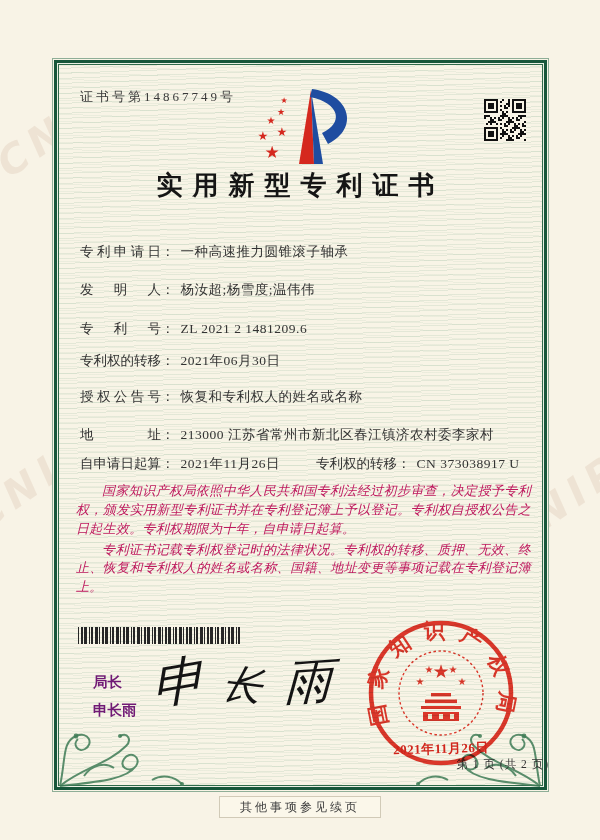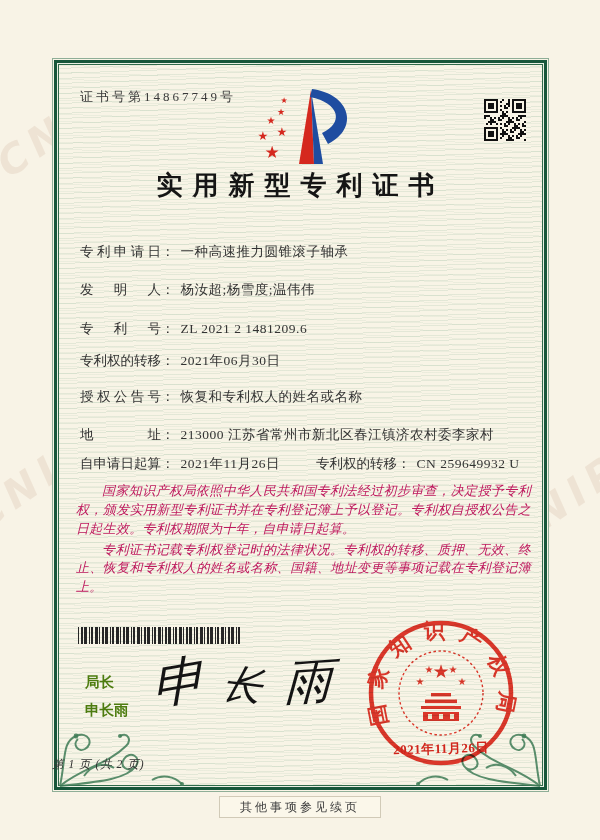--- a/index.html
+++ b/index.html
@@ -48,35 +48,35 @@
   .grant-pair2{position:absolute;left:236px;top:0;}
   
   .paras{
     position:absolute;z-index:3;left:76px;top:482px;width:455px;
     font-size:13px;line-height:1.45;text-align:justify;color:#be185d;
     font-style:italic;letter-spacing:0.3px;
   }
   .paras p{margin:0 0 2px 0;text-indent:2em;}
   
   .barcode{position:absolute;z-index:3;left:78px;top:627px;width:166px;height:17px;}
-  .signer{position:absolute;z-index:3;left:85px;top:668px;font-size:14.5px;font-weight:bold;line-height:28px;color:#4d7c0f;
+  .signer{position:absolute;z-index:3;left:93px;top:668px;font-size:14.5px;font-weight:bold;line-height:28px;color:#701a75;
     font-family:"Liberation Sans","DejaVu Sans",sans-serif;}
   .sig{position:absolute;z-index:4;left:152px;top:648px;display:flex;gap:20px;align-items:flex-start;
     font-style:italic;color:#141414;}
   .sig span{display:inline-block;font-family:"Liberation Serif","DejaVu Serif",serif;}
   .sig .s0{font-size:52px;transform:rotate(-10deg) skewX(-6deg);}
   .sig .s1{font-size:40px;transform:rotate(7deg) translateY(10px) skewX(-8deg);}
   .sig .s2{font-size:48px;transform:rotate(-4deg) translateY(2px) skewX(-6deg);}
   .seal{position:absolute;z-index:4;left:364px;top:616px;width:154px;height:154px;mix-blend-mode:multiply;opacity:0.93;}
   .seal-date{
     position:absolute;z-index:5;left:364px;top:740px;width:154px;text-align:center;
     font-size:13px;font-weight:bold;color:#d1251c;letter-spacing:0.5px;transform:rotate(-1.5deg);
   }
   
-  .page-info{position:absolute;z-index:3;left:52px;top:757px;width:497px;text-align:left;font-size:11.5px;letter-spacing:1px;color:#333;font-style:italic;}
+  .page-info{position:absolute;z-index:3;left:52px;top:757px;width:497px;text-align:right;font-size:11.5px;letter-spacing:1px;color:#333;}
   .note{
     position:absolute;z-index:3;left:0;top:799px;width:600px;text-align:center;font-size:12px;letter-spacing:3px;color:#3d3d3d;
   }
   .note span{background:#fbf7ea;border:1px solid rgba(175,165,140,0.55);padding:3px 20px;}
 </style>
 </head>
 <body>
 
 <div class="page">
 
@@ -272,21 +272,21 @@
   </div>
   <div class="frow" style="top:388px">
     <span class="lbl">授权公告号</span><span class="colon">：</span><span class="val">恢复和专利权人的姓名或名称</span>
   </div>
   <div class="frow" style="top:426px">
     <span class="lbl">地址</span><span class="colon">：</span><span class="val">213000 江苏省常州市新北区春江镇济农村委李家村</span>
   </div>
   <div class="frow" style="top:455px">
     <span class="lbl">自申请日起算</span><span class="colon">：</span><span class="val">2021年11月26日</span>
     <span class="grant-pair2">
-      <span class="lbl">专利权的转移</span><span class="colon">：</span><span class="val">CN 259649932 U</span>
+      <span class="lbl">专利权的转移</span><span class="colon">：</span><span class="val">CN 373038917 U</span>
     </span>
   </div>
 
   <div class="paras">
     <p>国家知识产权局依照中华人民共和国专利法经过初步审查，决定授予专利权，颁发实用新型专利证书并在专利登记簿上予以登记。专利权自授权公告之日起生效。专利权期限为十年，自申请日起算。</p>
     <p>专利证书记载专利权登记时的法律状况。专利权的转移、质押、无效、终止、恢复和专利权人的姓名或名称、国籍、地址变更等事项记载在专利登记簿上。</p>
   </div>
 
   <svg class="barcode" id="barcode-svg" viewBox="0 0 166 17" preserveAspectRatio="none">
       <rect x="0" y="0" width="1" height="17" fill="#262626"></rect>

